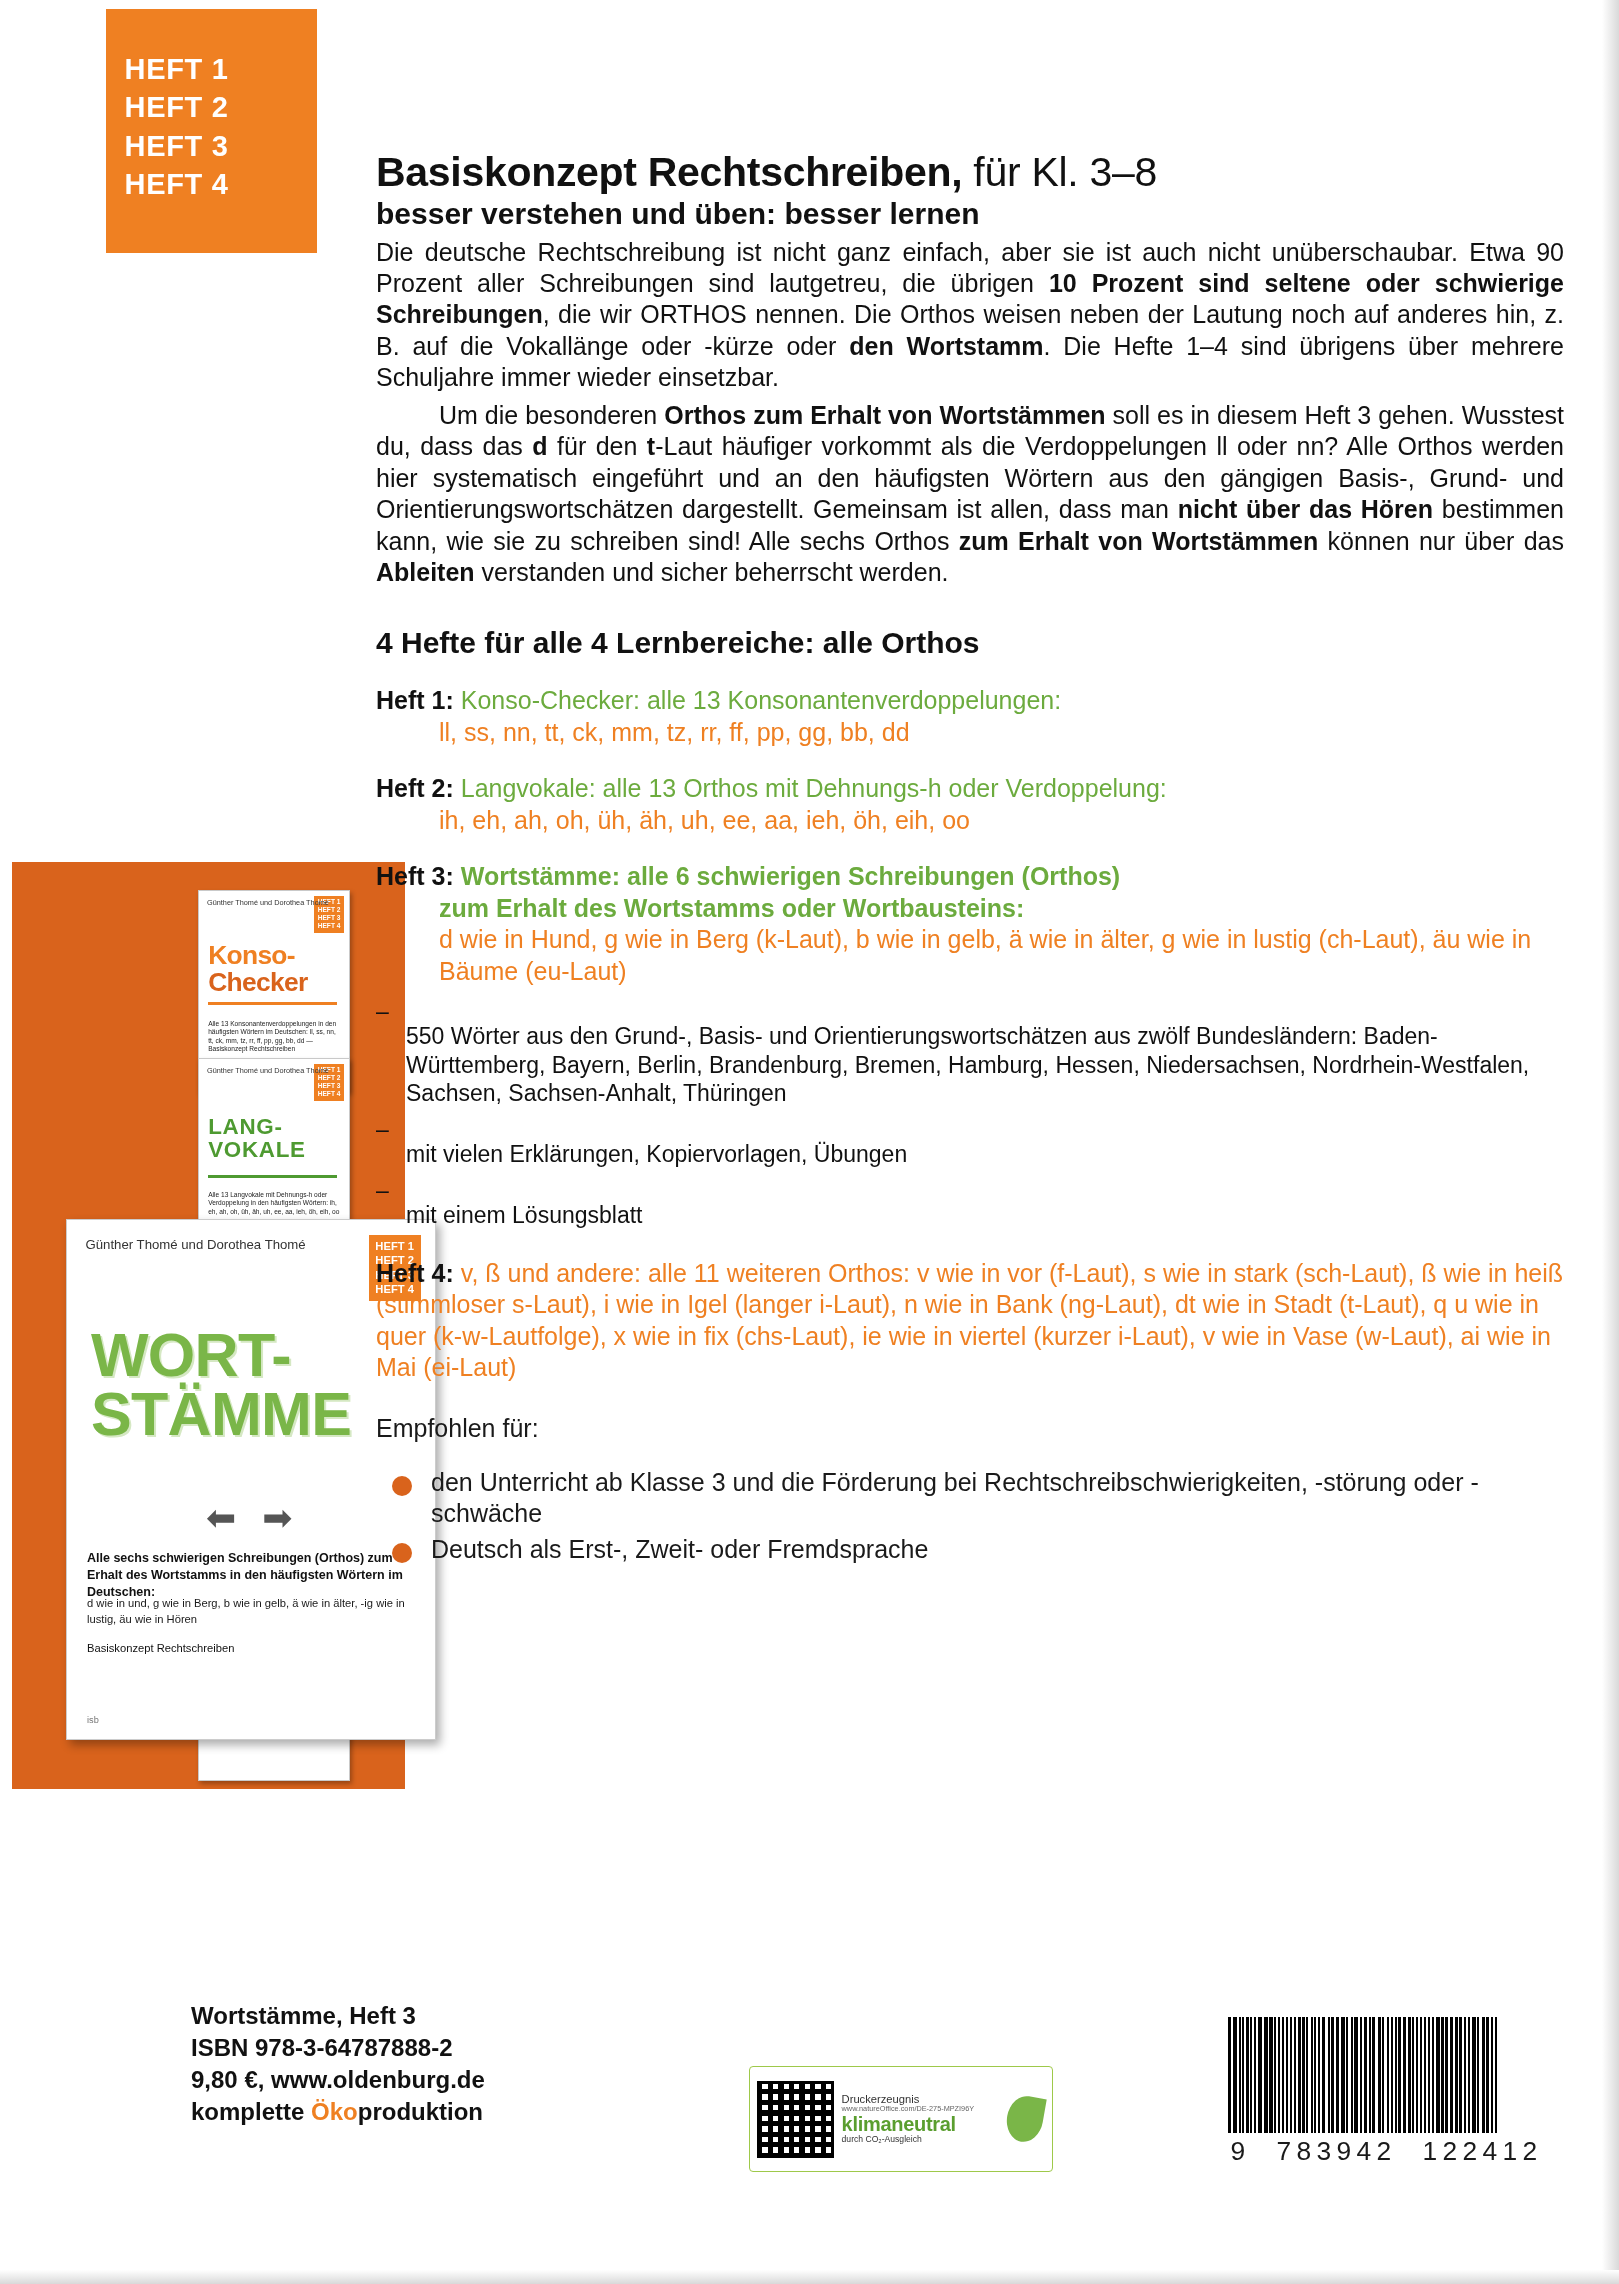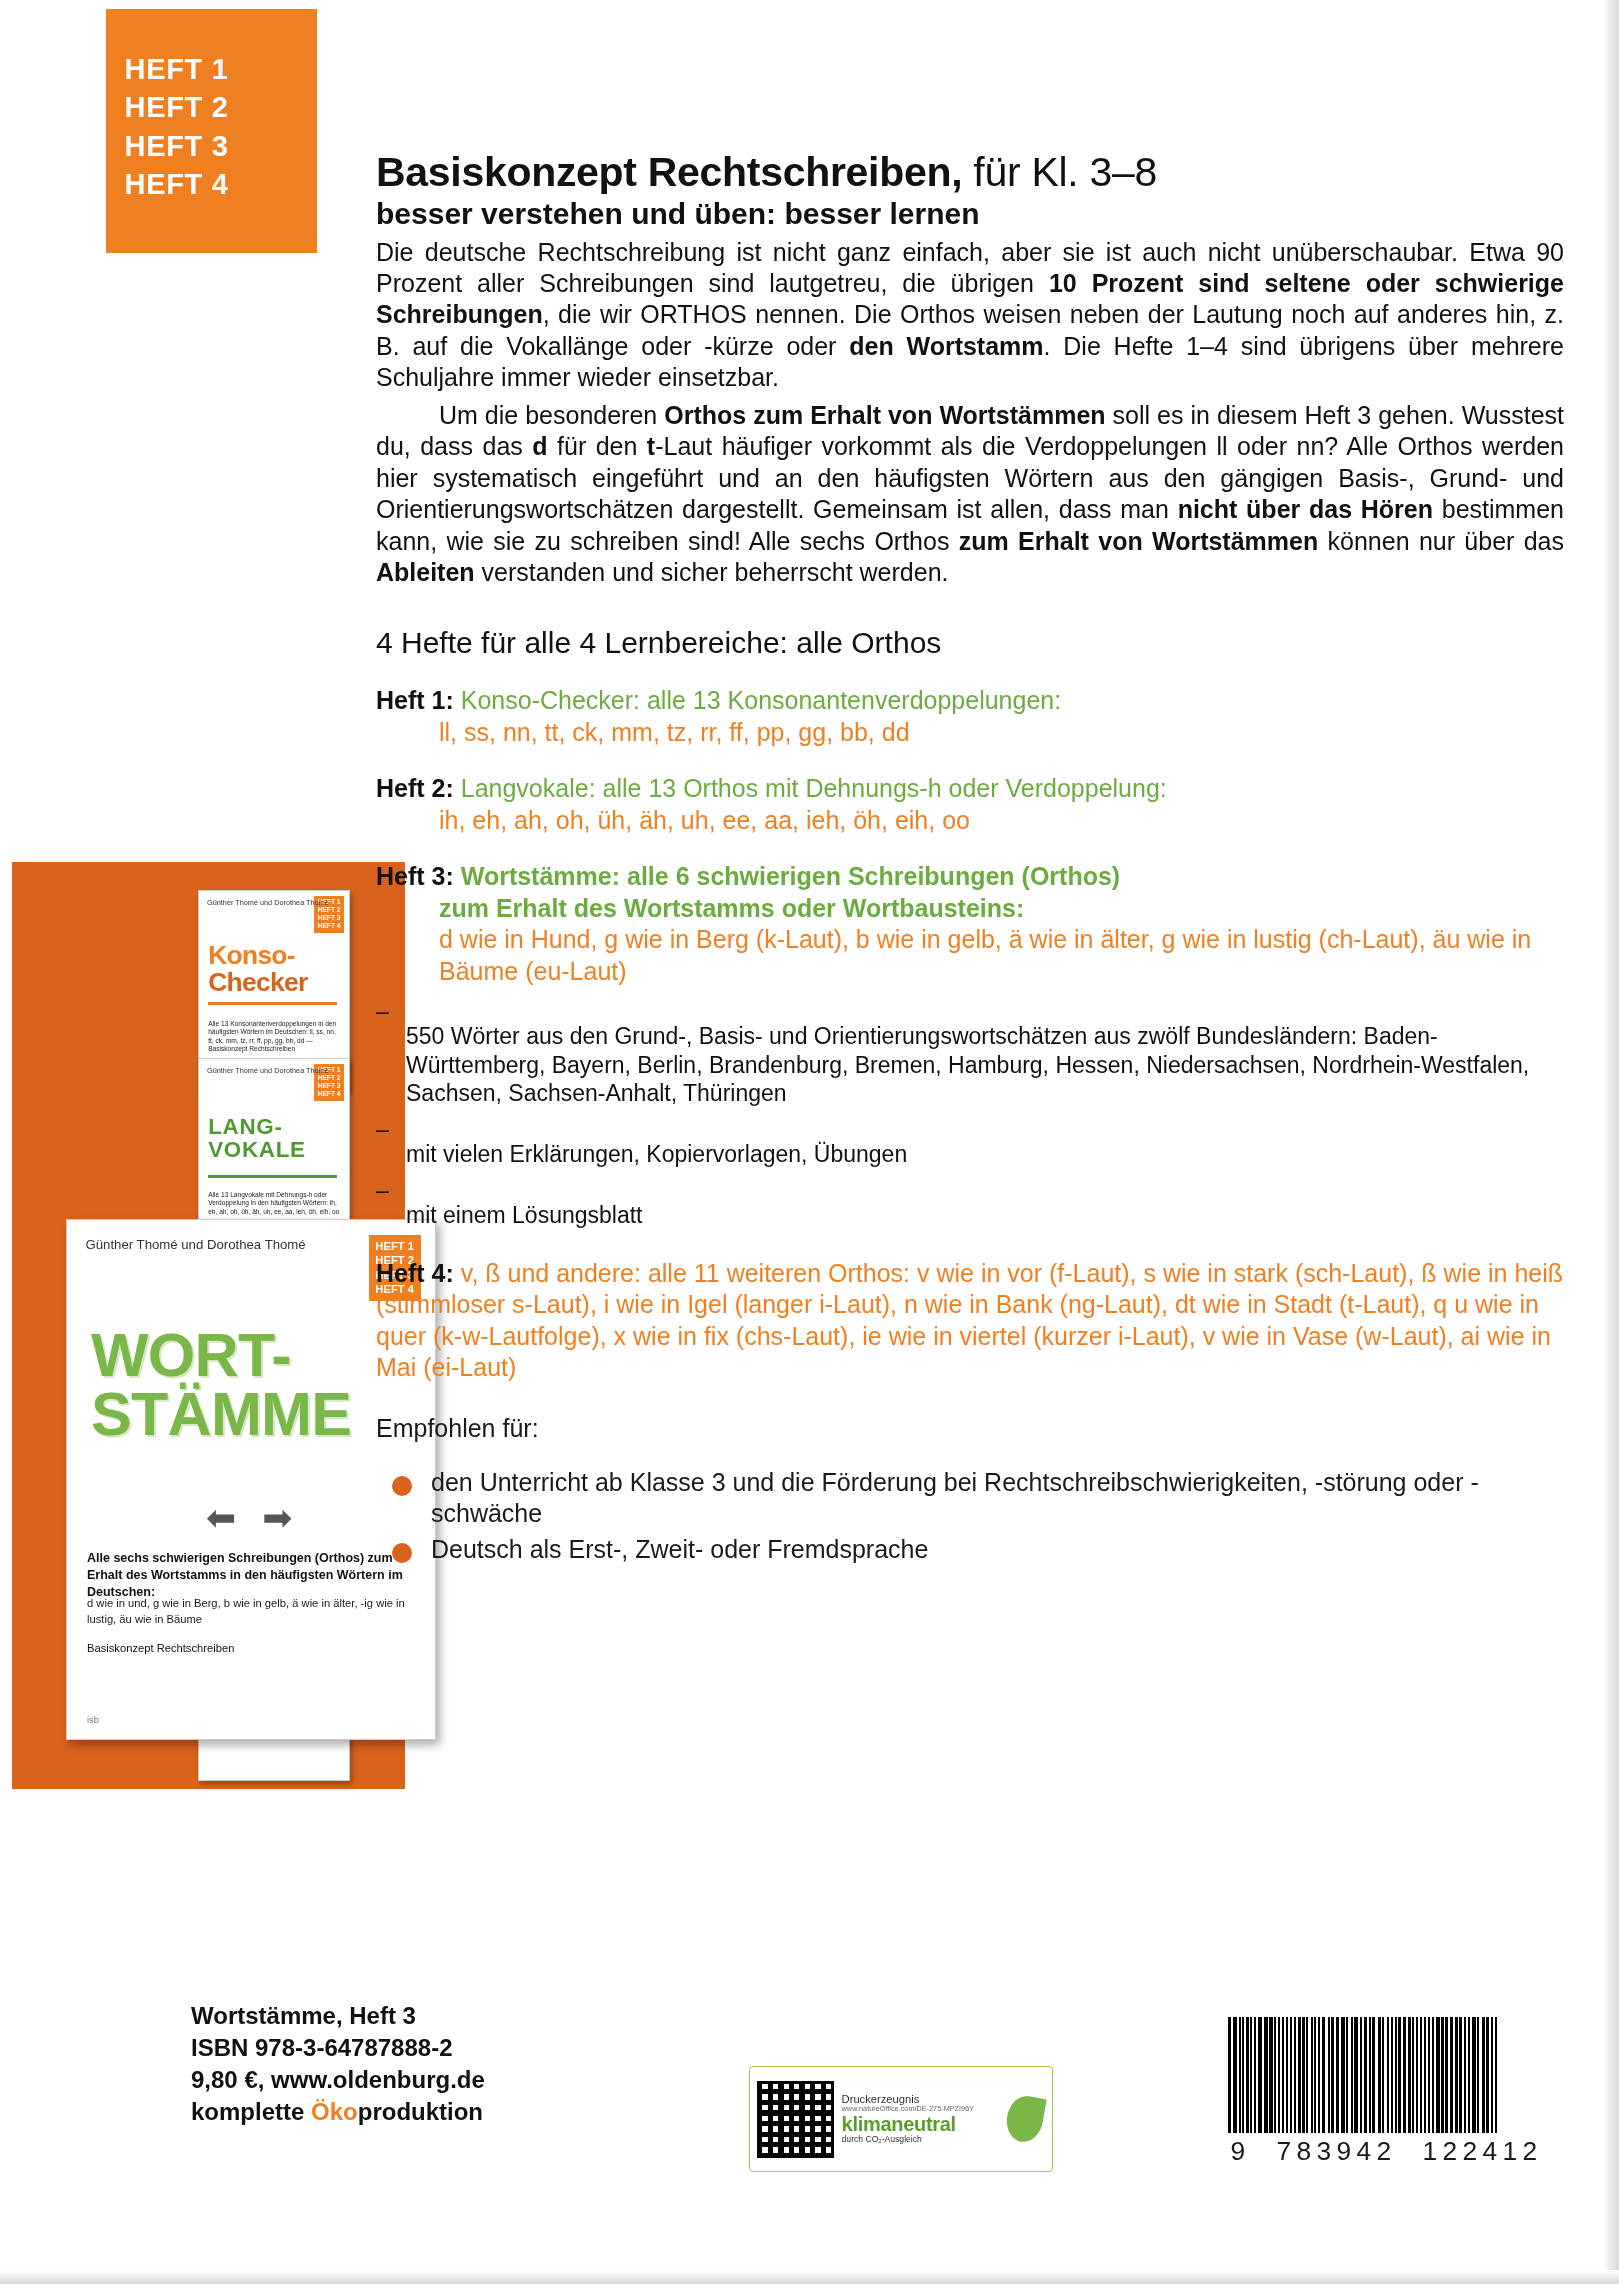--- a/index.html
+++ b/index.html
@@ -119,21 +119,21 @@
     margin:2.6px 0 0 0;font-size:30px;font-weight:bold;color:#111;line-height:1.1;
   }
   p.body{
     margin:6.6px 0 0 0;font-size:25px;line-height:1.255;color:#111;
     text-align:justify;
   }
   p.body.indent{text-indent:63px;}
   b{font-weight:bold;}
   
   h3.sect{
-    margin:38px 0 0 0;font-size:30px;font-weight:normal;color:#111;
+    margin:38px 0 0 0;font-size:30px;font-weight:bold;color:#111;
   }
   
   .heft-block{margin-top:25px;font-size:25px;line-height:1.26;}
   .heft-block .lbl{font-weight:bold;color:#111;}
   .green{color:#6cab3e;}
   .or{color:#ef8022;}
   .blk{color:#111;}
   .indent2{display:block;padding-left:63px;}
   .dashes{margin-top:9.2px;font-size:23px;line-height:1.26;color:#111;}
   .dashes .row{display:flex;margin-top:6.6px;}
@@ -235,21 +235,21 @@
   </div>
 
   <div id="cover3">
     <div class="byline">Günther Thomé und Dorothea Thomé</div>
     <div class="tagbox">HEFT 1<br>HEFT 2<br>HEFT 3<br>HEFT 4</div>
     <div class="big-title">
       <span>WORT-</span><br><span>STÄMME</span>
     </div>
     <div class="arrows">⬅ ➡</div>
     <div class="sub">Alle sechs schwierigen Schreibungen (Orthos) zum Erhalt des Wortstamms in den häufigsten Wörtern im Deutschen:</div>
-    <div class="exline">d wie in und, g wie in Berg, b wie in gelb, ä wie in älter, -ig wie in lustig, äu wie in Bäume</div>
+    <div class="exline">d wie in und, g wie in Berg, b wie in gelb, ä wie in älter, -ig wie in lustig, äu wie in Hören</div>
     <div class="basisline">Basiskonzept Rechtschreiben</div>
     <div class="logo">isb</div>
   </div>
 
   <div class="main">
 
     <h1 class="doc-title">
       <span>Basiskonzept Rechtschreiben,</span><span class="thin"> für Kl. 3–8</span>
     </h1>
     <h2 class="doc-sub">besser verstehen und üben: besser lernen</h2>

